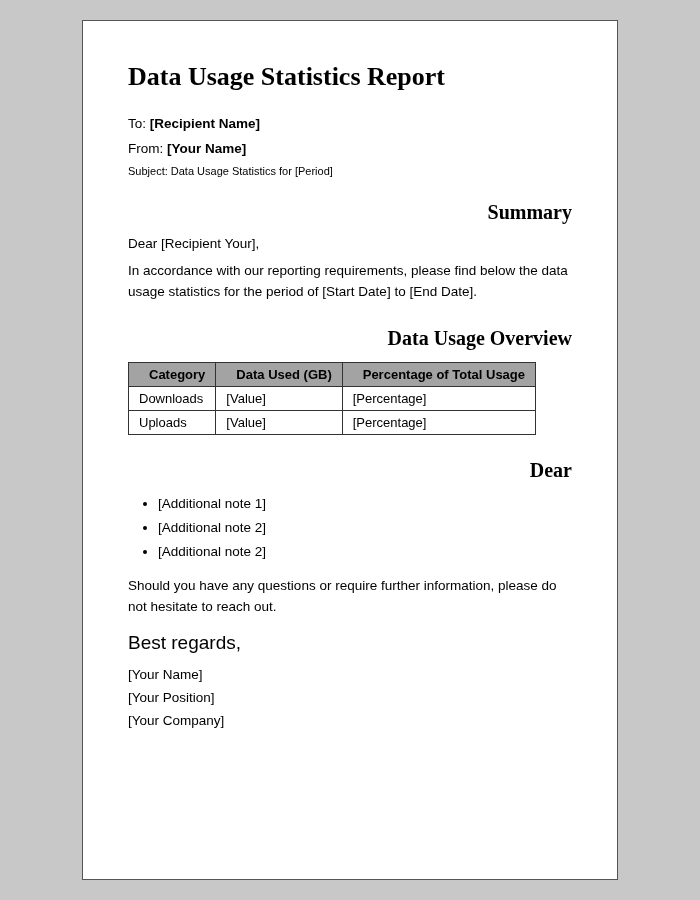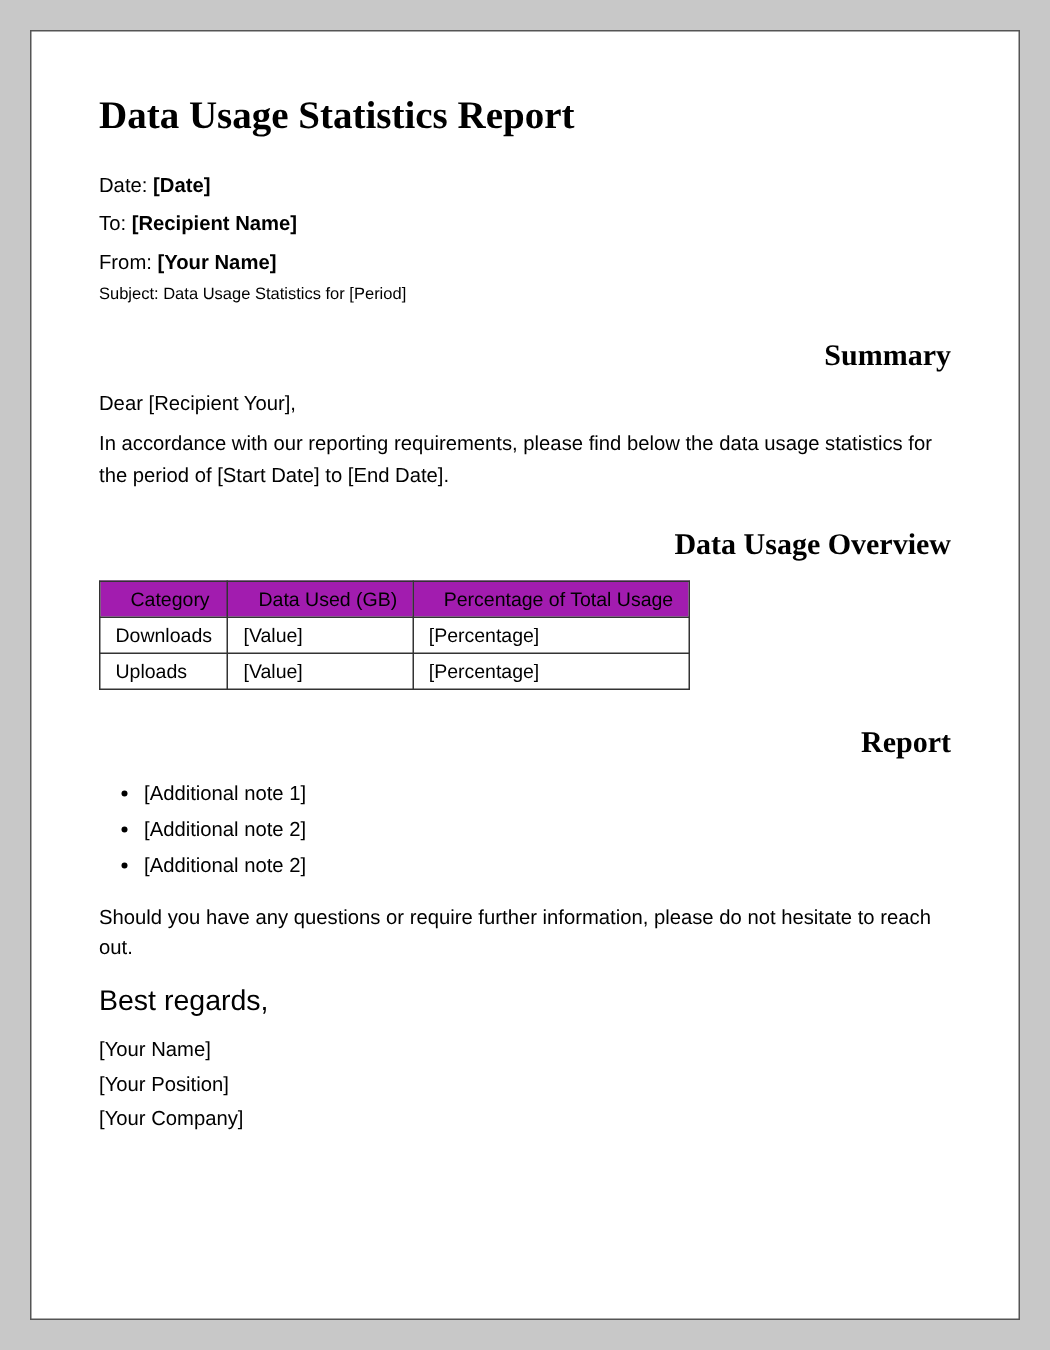--- a/index.html
+++ b/index.html
@@ -12,21 +12,21 @@
       background: #c8c8c8;
       display: flex;
       justify-content: center;
       align-items: flex-start;
       min-height: 900px;
       padding: 20px;
       font-family: Georgia, 'Times New Roman', serif;
     }
 
     .page-container {
-      width: 660px;
+      width: 536px;
       min-height: 860px;
       background: #ffffff;
       border: 1px solid #555;
       padding: 40px 45px 50px 45px;
     }
 
     .report-title {
       font-size: 26px;
       font-weight: bold;
       font-family: Georgia, 'Times New Roman', serif;
@@ -86,22 +86,22 @@
     .data-table th,
     .data-table td {
       border: 1px solid #333;
       padding: 4px 10px;
       font-size: 13px;
       font-family: Arial, sans-serif;
       text-align: left;
     }
 
     .data-table th {
-      font-weight: normal;
-      background: #a21caf;
+      font-weight: bold;
+      background: #a3a3a3;
       padding-left: 20px;
     }
 
     .notes-section {
       margin-top: 4px;
     }
 
     .notes-list {
       margin-left: 30px;
       margin-top: 6px;
@@ -135,21 +135,20 @@
     }
   </style>
 </head>
 <body>
 
 <div class="page-container">
 
   <div class="report-title">Data Usage Statistics Report</div>
 
   <div class="meta-section">
-    <div class="meta-line"><span>Date: </span><strong>[Date]</strong></div>
     <div class="meta-line"><span>To: </span><strong>[Recipient Name]</strong></div>
     <div class="meta-line"><span>From: </span><strong>[Your Name]</strong></div>
     <div class="subject-line"><span>Subject: Data Usage Statistics for [Period]</span></div>
   </div>
 
   <div class="summary-section">
     <h2 class="section-heading">Summary</h2>
     <p class="dear-line">Dear [Recipient Your],</p>
     <p class="body-paragraph">In accordance with our reporting requirements, please find below the data usage statistics for the period of [Start Date] to [End Date].</p>
   </div>
@@ -173,21 +172,21 @@
         <tr>
           <td>Uploads</td>
           <td>[Value]</td>
           <td>[Percentage]</td>
         </tr>
       </tbody>
     </table>
   </div>
 
   <div class="notes-section">
-    <h2 class="section-heading">Report</h2>
+    <h2 class="section-heading">Dear</h2>
     <ul class="notes-list">
       <li>[Additional note 1]</li>
       <li>[Additional note 2]</li>
       <li>[Additional note 2]</li>
     </ul>
   </div>
 
   <div class="closing-section">
     <p class="closing-paragraph">Should you have any questions or require further information, please do not hesitate to reach out.</p>
     <p class="best-regards">Best regards,</p>

